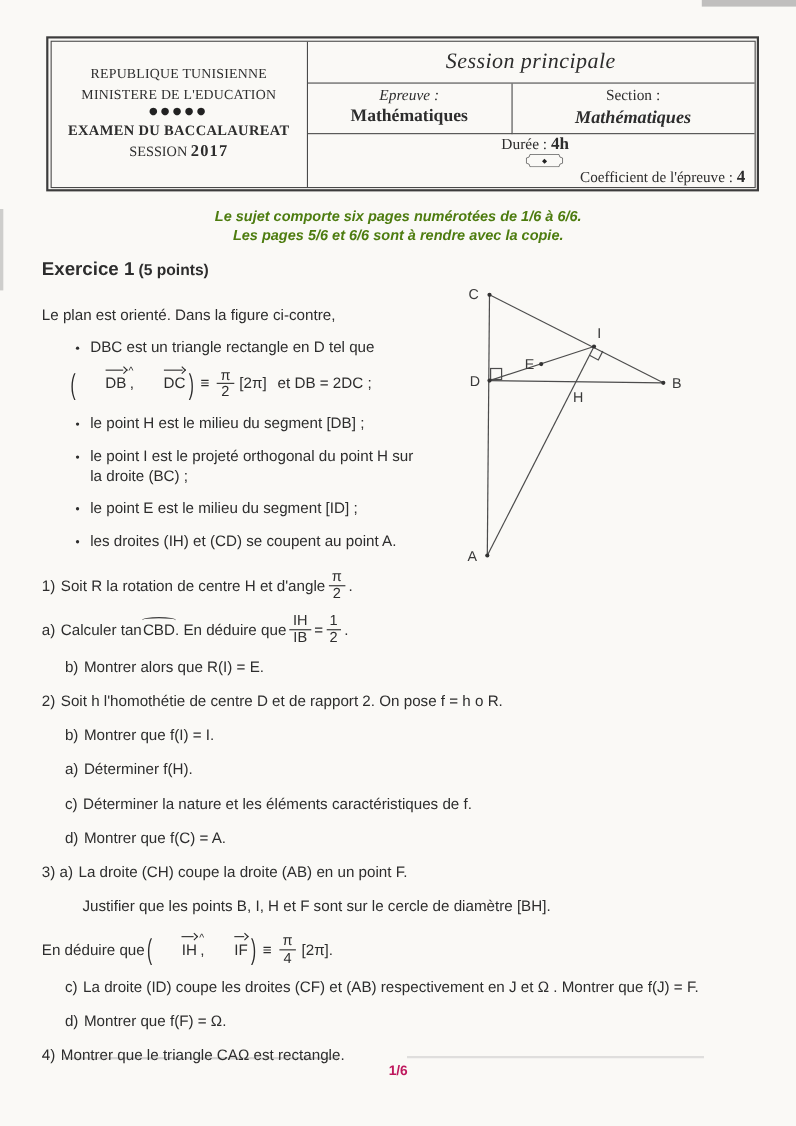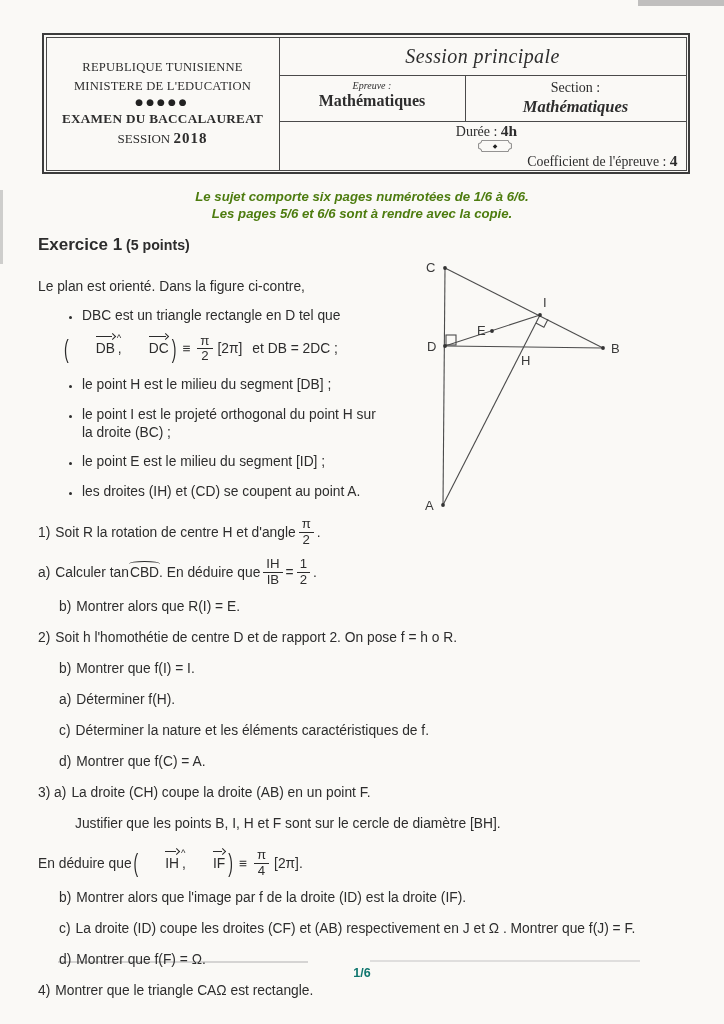--- a/index.html
+++ b/index.html
@@ -42,21 +42,21 @@
     display:flex; align-items:center; justify-content:center;
   }
   .session-title {
     font-family:"Liberation Serif","DejaVu Serif",serif; font-weight:normal; font-style:italic;
     font-size:20px; letter-spacing:.4px;
   }
   .cell-epreuve { grid-area:2/2/3/3; border-right:1.4px solid #4a4a4a; border-bottom:1.4px solid #4a4a4a;
     text-align:center; padding-top:4px; font-family:"Liberation Serif","DejaVu Serif",serif; }
   .cell-section { grid-area:2/3/3/4; border-bottom:1.4px solid #4a4a4a;
     text-align:center; padding-top:4px; font-family:"Liberation Serif","DejaVu Serif",serif; }
-  .ep-label { font-style:italic; font-size:10px; display:block; }
+  .ep-label { font-style:italic; font-size:14px; display:block; }
   .ep-value { font-weight:bold; font-size:16px; display:block; margin-top:1px; }
   .sec-label { font-size:14px; display:block; }
   .sec-value { font-weight:bold; font-style:italic; font-size:16.5px; display:block; margin-top:1px; }
   .cell-bottom { grid-area:3/2/4/4; display:flex; align-items:center;
     padding:0 8px 0 16px; font-family:"Liberation Serif","DejaVu Serif",serif; font-size:14px;flex-direction:column; }
   .duree-val { font-weight:bold; font-size:15.5px; }
   .plaque { margin-left:16px; display:block; }
   .coeff { margin-left:auto; font-size:13.8px; }
   .coeff-val { font-weight:bold; font-size:15.5px; }
 
@@ -103,40 +103,40 @@
   .arc { position:relative; display:inline-block; }
   .arc::before { content:""; position:absolute; left:-1px; right:-1px; top:-3px; height:5px;
     border-top:1.3px solid #2b2b2b; border-radius:50% 50% 0 0; }
 
   
   .figure-svg { position:absolute; left:405px; top:243px; }
   .figure-svg text { font-family:"Liberation Sans","DejaVu Sans",sans-serif; font-size:13px; fill:#3a3a3a; }
 
   
   .footer { position:absolute; top:966px; left:0; right:0; text-align:center;
-    font-weight:bold; font-size:12.5px; color:#0f766e; }
+    font-weight:bold; font-size:12.5px; color:#be185d; }
 </style>
 </head>
 <body>
 
 <div class="page">
 
   <div class="artifact-tr"></div>
   <div class="artifact-left"></div>
   <div class="artifact-b1"></div>
   <div class="artifact-b2"></div>
 
   <div class="htable-outer">
     <div class="htable">
       <div class="cell-left">
         <span class="h-line1">REPUBLIQUE TUNISIENNE</span>
         <span class="h-line2">MINISTERE DE L'EDUCATION</span>
         <span class="h-dots">●●●●●</span>
         <span class="h-line3">EXAMEN DU BACCALAUREAT</span>
-        <span class="h-session"><span>SESSION</span> <span class="yr">2018</span></span>
+        <span class="h-session"><span>SESSION</span> <span class="yr">2017</span></span>
       </div>
       <div class="cell-session">
         <span class="session-title">Session principale</span>
       </div>
       <div class="cell-epreuve">
         <span class="ep-label">Epreuve :</span>
         <span class="ep-value">Mathématiques</span>
       </div>
       <div class="cell-section">
         <span class="sec-label">Section :</span>
@@ -233,21 +233,20 @@
           <span class="bigp">)</span>
           <span class="equiv">≡</span>
           <span class="frac">
             <span class="num">π</span>
             <span class="den">4</span>
           </span>
           <span class="mod">[2π]</span>
           <span>.</span>
         </div>
 
-      <div class="qline q-sub"><span class="qlabel">b)</span><span>Montrer alors que l'image par f de la droite (ID) est la droite (IF).</span></div>
       <div class="qline q-sub"><span class="qlabel">c)</span><span>La droite (ID) coupe les droites (CF) et (AB) respectivement en J et Ω . Montrer que f(J) = F.</span></div>
       <div class="qline q-sub"><span class="qlabel">d)</span><span>Montrer que f(F) = Ω.</span></div>
 
       <div class="qline"><span class="qlabel">4)</span><span>Montrer que le triangle CAΩ est rectangle.</span></div>
 
     </div>
   </div>
 
   <svg class="figure-svg" width="250" height="285" viewBox="0 0 250 285">
     <g stroke="#4c4c4c" stroke-width="1.1" fill="none">

